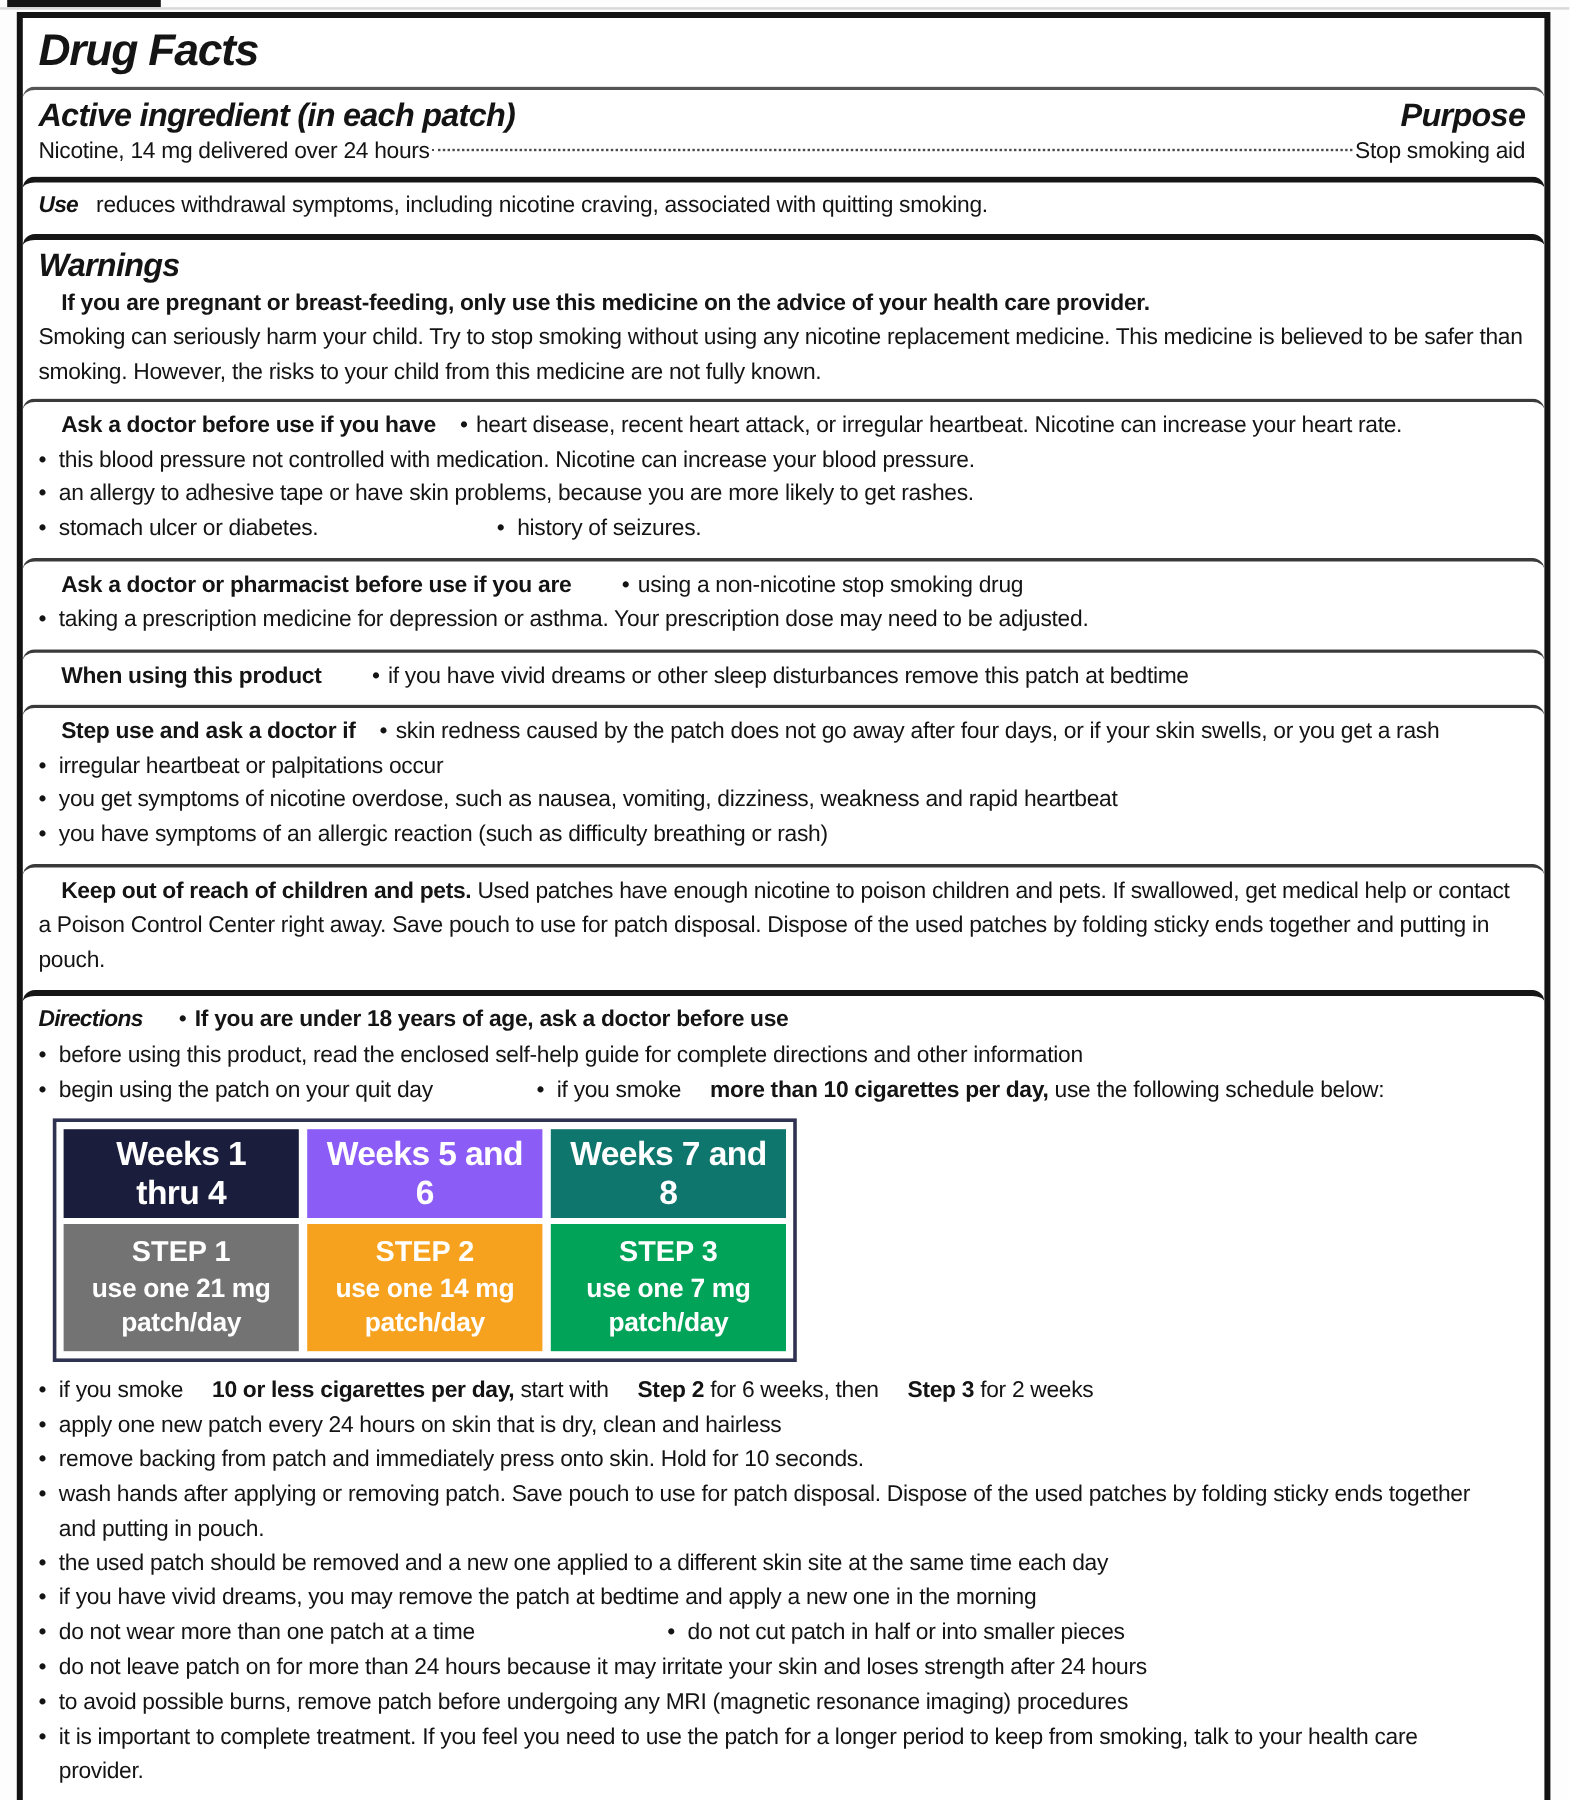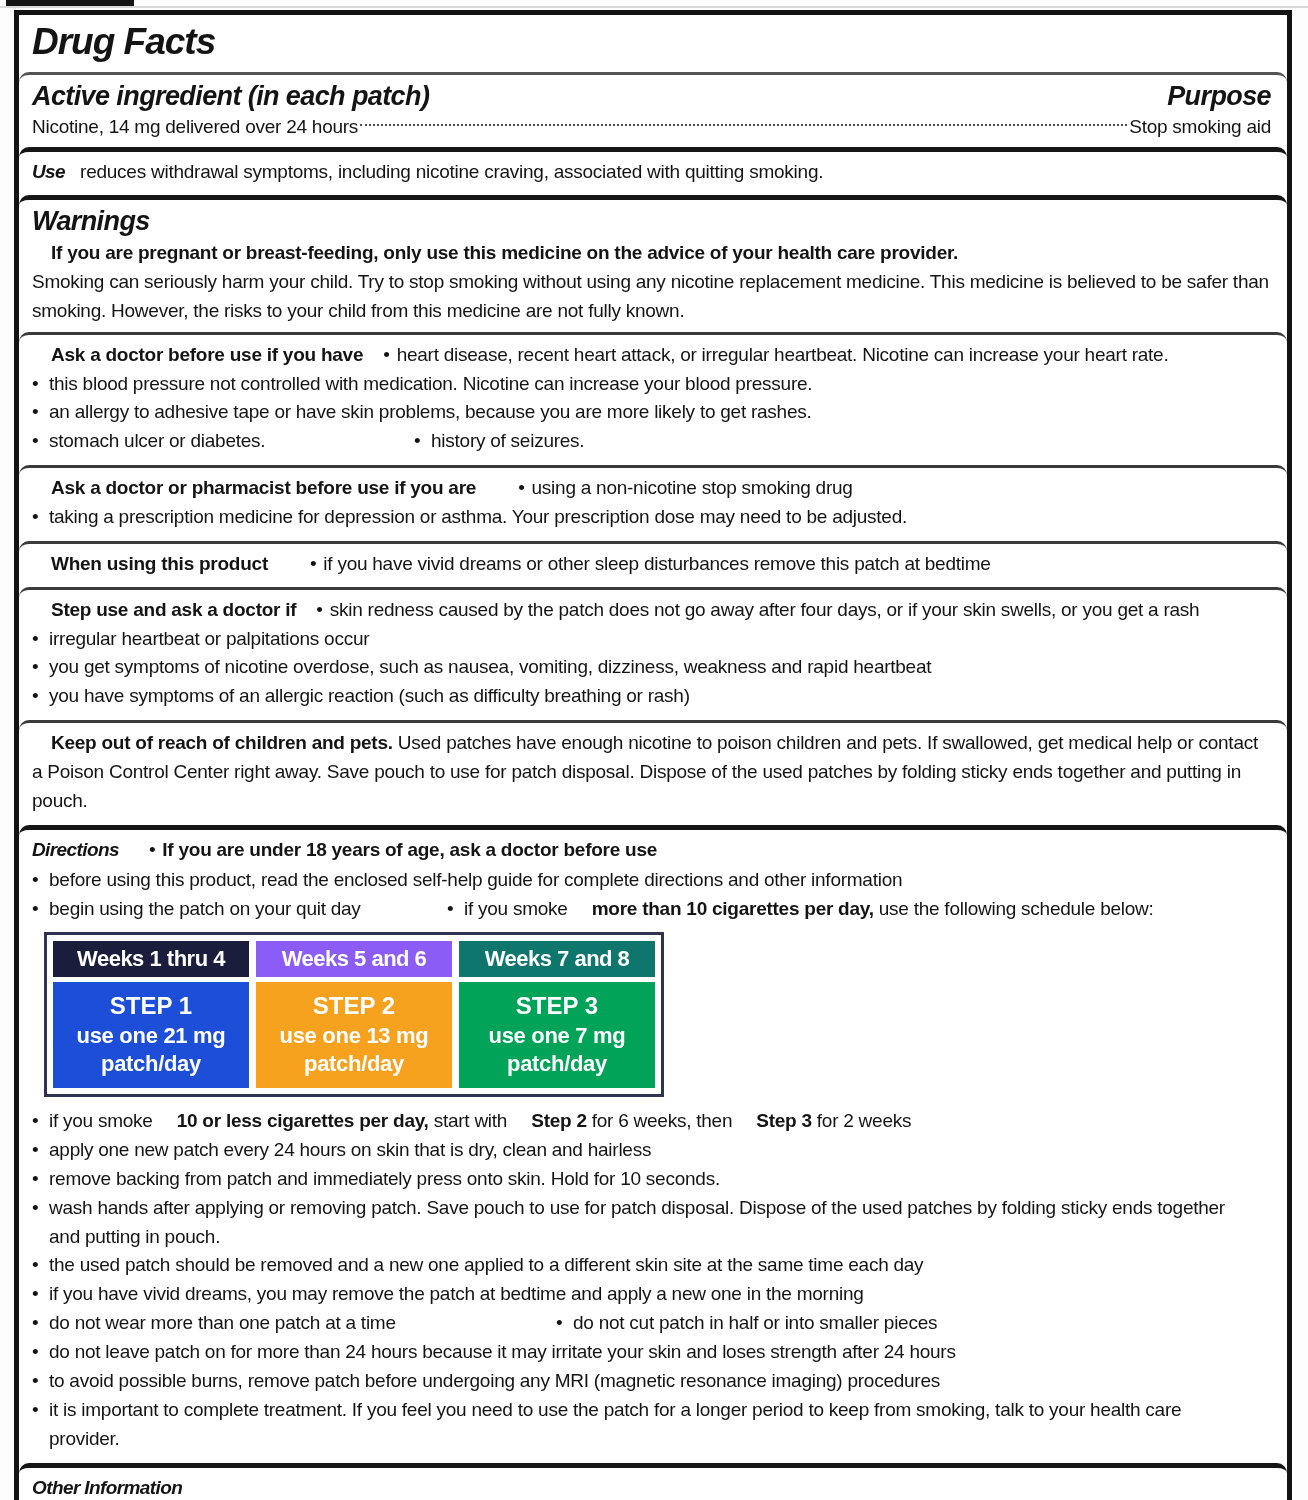--- a/index.html
+++ b/index.html
@@ -41,21 +41,21 @@
   .gap-bullet-wide{margin-left:42px;}
 
   .headline-flex{display:flex;align-items:baseline;font-size:19px;letter-spacing:-0.25px;line-height:1.5;}
 
   .schedule{
     display:inline-flex;gap:7px;margin:8px 0 6px 12px;
     border:3px solid #303252;background:#fff;padding:6px;
   }
   .sched-col{display:flex;flex-direction:column;gap:5px;width:196px;}
   .sched-head{
-    color:#fff;font-weight:bold;font-size:22px;text-align:center;
+    color:#fff;font-weight:bold;font-size:28px;text-align:center;
     padding:5px 16px;letter-spacing:-0.5px;
   }
   .sched-body{
     color:#fff;font-weight:bold;text-align:center;padding:9px 2px 10px;
     font-size:22px;line-height:1.28;letter-spacing:-0.3px;
   }
   .sched-step{font-size:24px;letter-spacing:0;}
   .mt2{margin-top:2px;} .mt4{margin-top:4px;}
 </style>
 </head>
@@ -186,31 +186,31 @@
         <div>
           <span>if you smoke </span><span class="bold">more than 10 cigarettes per day,</span><span> use the following schedule below:</span>
         </div>
       </div>
     </div>
 
     
     <div class="schedule">
       <div class="sched-col">
         <div class="sched-head" style="background-color: rgb(27, 29, 60);">Weeks 1 thru 4</div>
-        <div class="sched-body" style="background-color: #1d4ed8;">
+        <div class="sched-body" style="background-color: #737373;">
           <div class="sched-step">STEP 1</div>
           <div>use one 21 mg</div>
           <div>patch/day</div>
         </div>
       </div>
       <div class="sched-col">
         <div class="sched-head" style="background-color: #8b5cf6;">Weeks 5 and 6</div>
         <div class="sched-body" style="background-color: rgb(246, 162, 31);">
           <div class="sched-step">STEP 2</div>
-          <div>use one 13 mg</div>
+          <div>use one 14 mg</div>
           <div>patch/day</div>
         </div>
       </div>
       <div class="sched-col">
         <div class="sched-head" style="background-color: #0f766e;">Weeks 7 and 8</div>
         <div class="sched-body" style="background-color: rgb(0, 163, 87);">
           <div class="sched-step">STEP 3</div>
           <div>use one 7 mg</div>
           <div>patch/day</div>
         </div>

